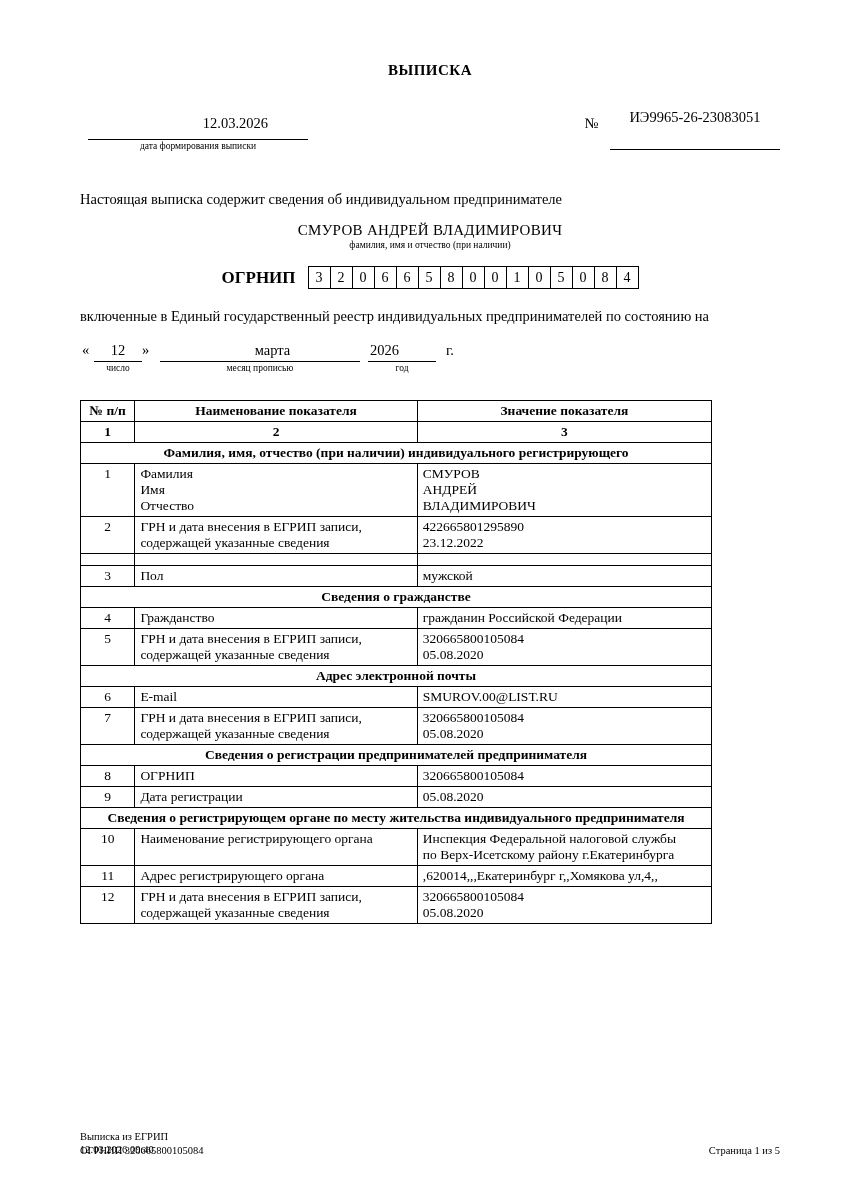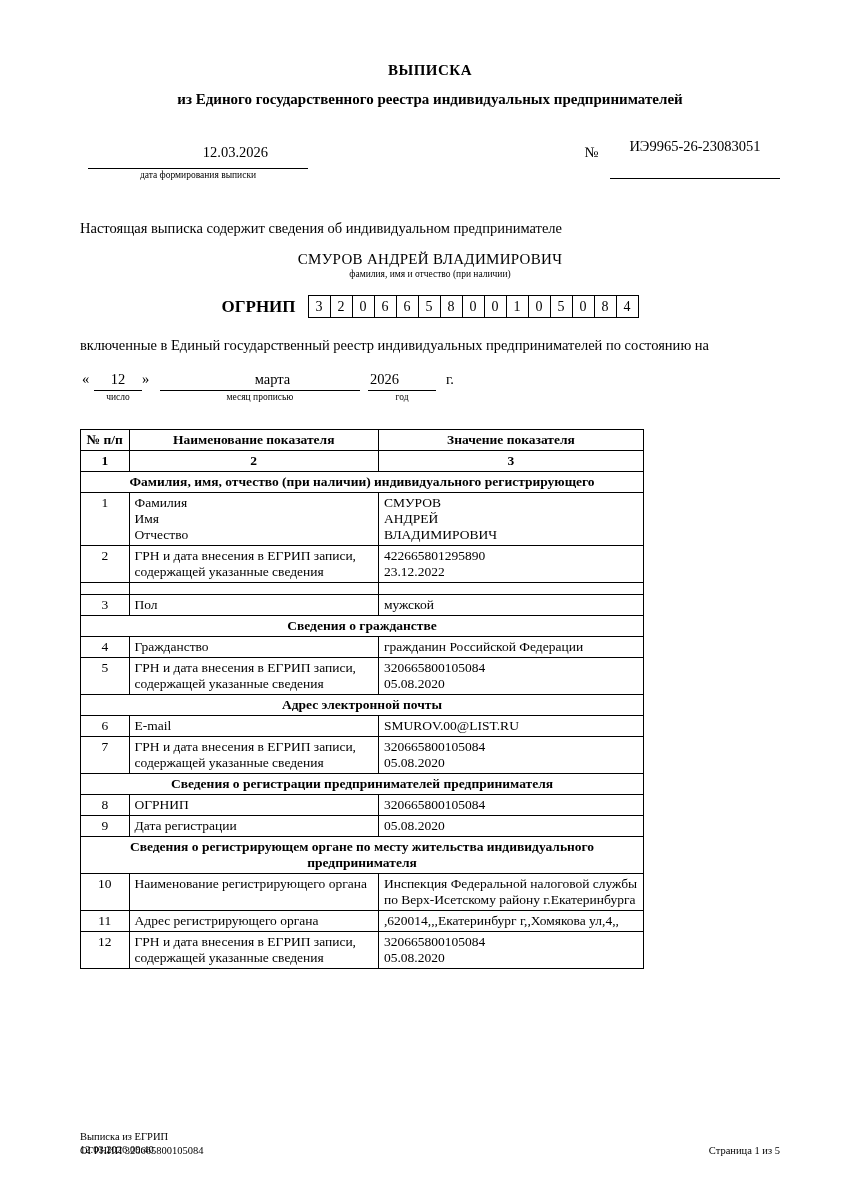--- a/index.html
+++ b/index.html
@@ -166,21 +166,21 @@
 
   .dw-year { position: absolute; left: 290px; top: 4px; width: 65px; text-align: left; }
   .dw-year-rule { position: absolute; left: 288px; top: 23px; width: 68px; border-bottom: 1px solid #000; }
   .dw-year-cap { position: absolute; left: 288px; top: 25px; width: 68px; text-align: center; font-size: 9.5px; }
   .dw-g { position: absolute; left: 366px; top: 4px; }
 
   
   table.main {
     margin-top: 16px;
     border-collapse: collapse;
-    width: 564px;
+    width: 632px;
     font-size: 13.5px;
   }
   table.main td {
     border: 1px solid #000;
     padding: 2px 5px;
     vertical-align: top;
     line-height: 16px;
   }
   td.c-num { width: 52px; text-align: center; }
   td.c-name { width: 320px; }
@@ -229,21 +229,20 @@
   }
 </style>
 </head>
 <body>
 
 <div class="page">
   <div class="content">
 
     <div class="title-block">
       <div class="title-main">ВЫПИСКА</div>
-      <div class="title-sub">из Единого государственного реестра индивидуальных предпринимателей</div>
     </div>
 
     <div class="daterow">
       <div class="date-value">12.03.2026</div>
       <div class="date-rule"></div>
       <div class="date-caption">дата формирования выписки</div>
       <div class="num-label">№</div>
       <div class="num-value">ИЭ9965-26-23083051</div>
       <div class="num-rule"></div>
     </div>

